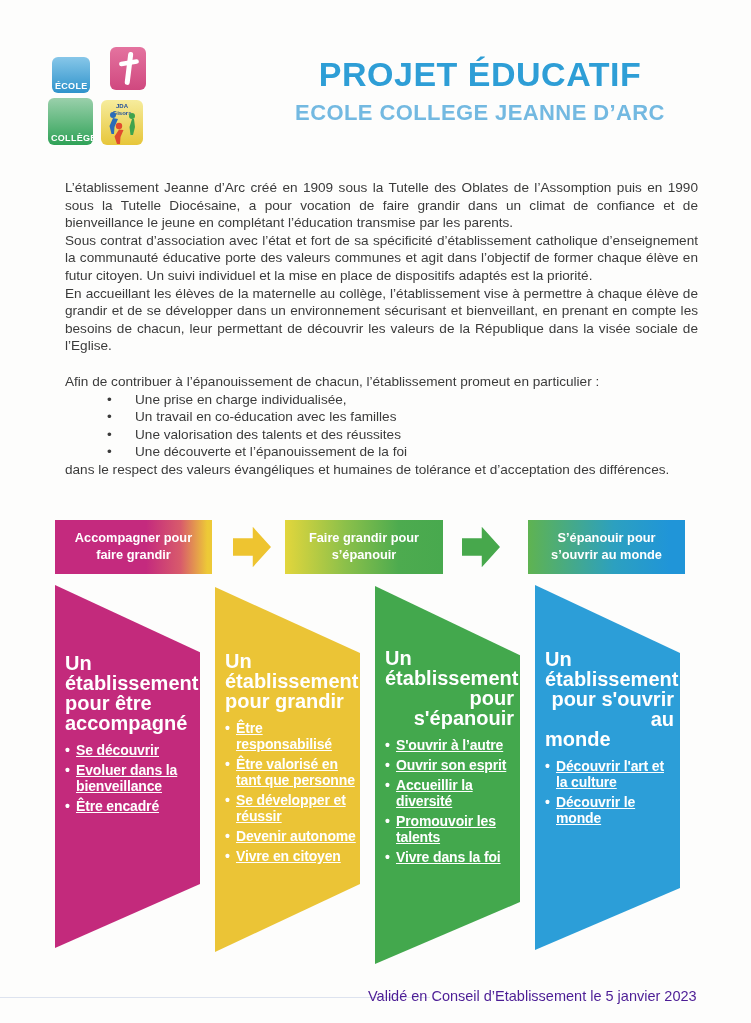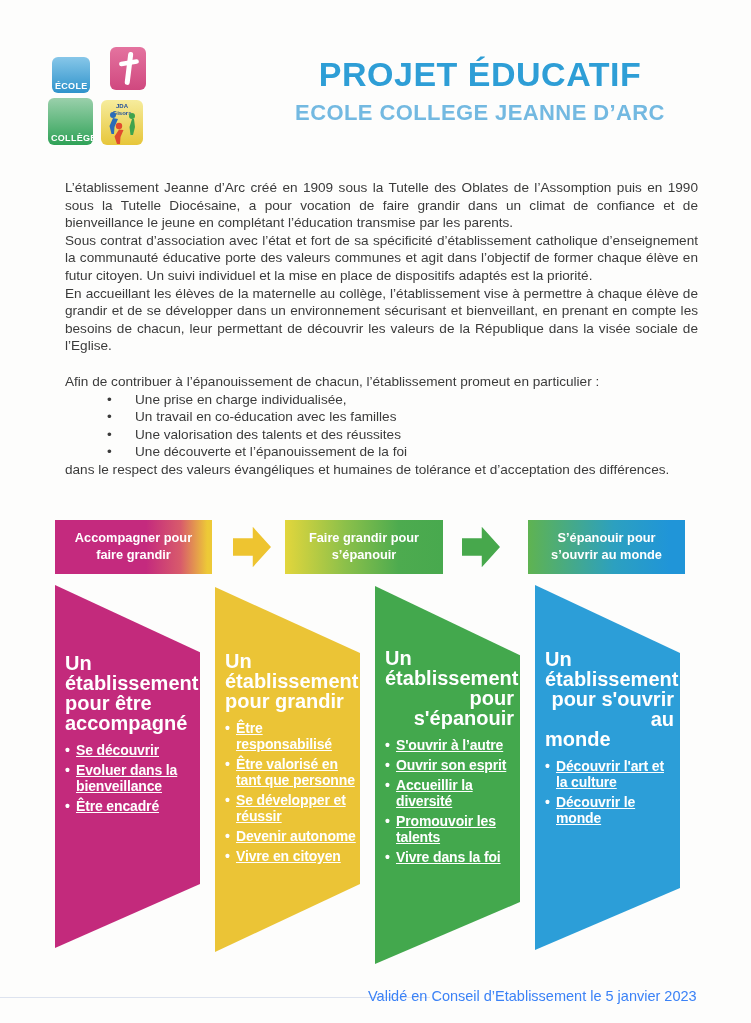--- a/index.html
+++ b/index.html
@@ -60,21 +60,21 @@
   .ptitle{margin:0 0 9px;}
   .tline{display:block;width:fit-content;font-size:20px;line-height:20px;font-weight:bold;
     text-underline-offset:3px;text-decoration-thickness:1.5px;
     padding-right:4px;text-align:right;}
   .pbullets{margin:0;padding:0;list-style:none;font-size:14px;line-height:16px;
     font-weight:bold;letter-spacing:-0.15px;text-decoration:underline;}
   .pbullets li{position:relative;padding-left:11px;margin-bottom:4px;}
   .pbullets li::before{content:"\2022";position:absolute;left:0;top:0;}
 
   
-  .footer-note{position:absolute;top:988px;left:368px;font-size:14.5px;color:#3b82f6;}
+  .footer-note{position:absolute;top:988px;left:368px;font-size:14.5px;color:#4c1d95;}
   .scan-line{position:absolute;top:997px;left:0;width:430px;height:1px;background:#dde3ef;}
 </style>
 </head>
 <body>
 
 <div class="page">
 
   <div class="logos">
     <div class="tile tile-ecole">
       <span class="tile-label">ÉCOLE</span>

